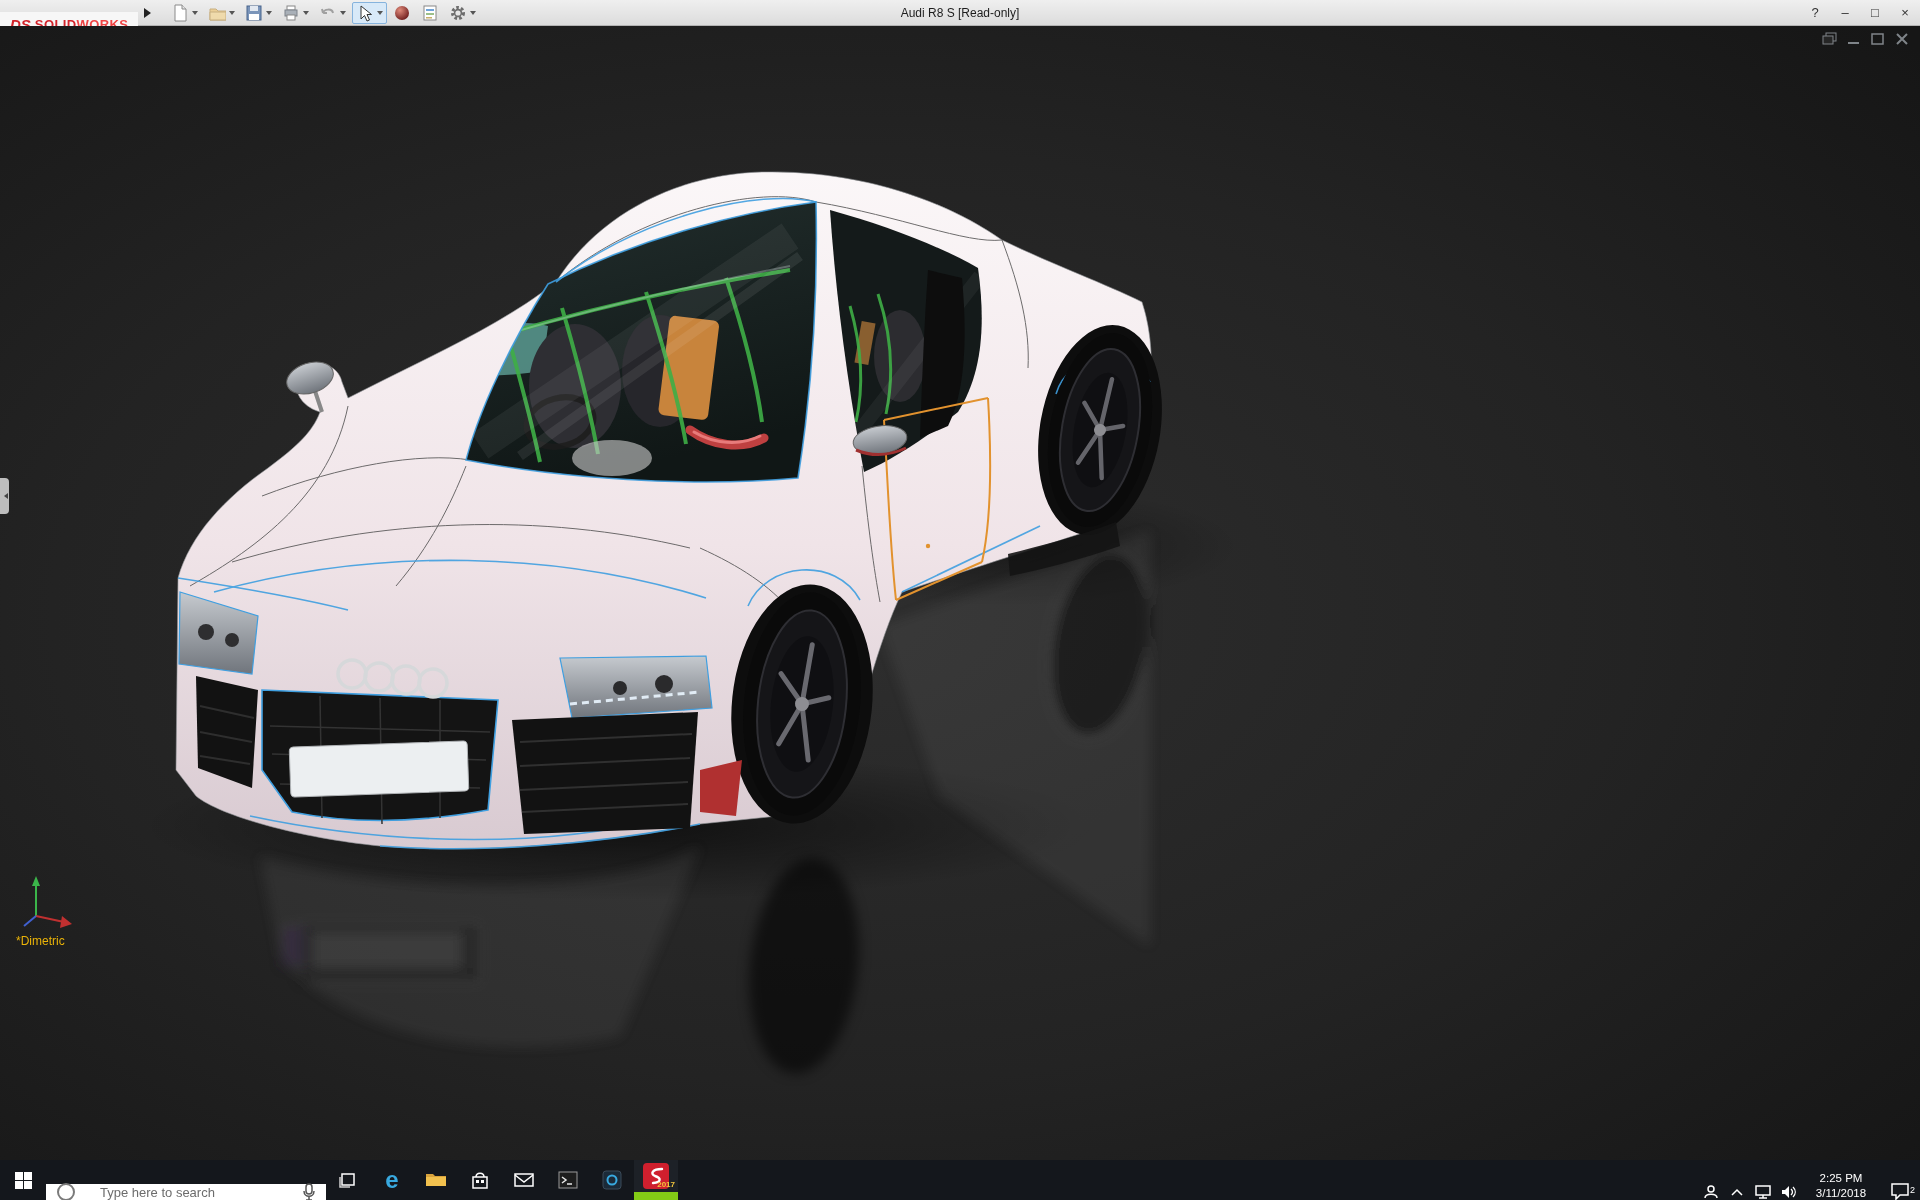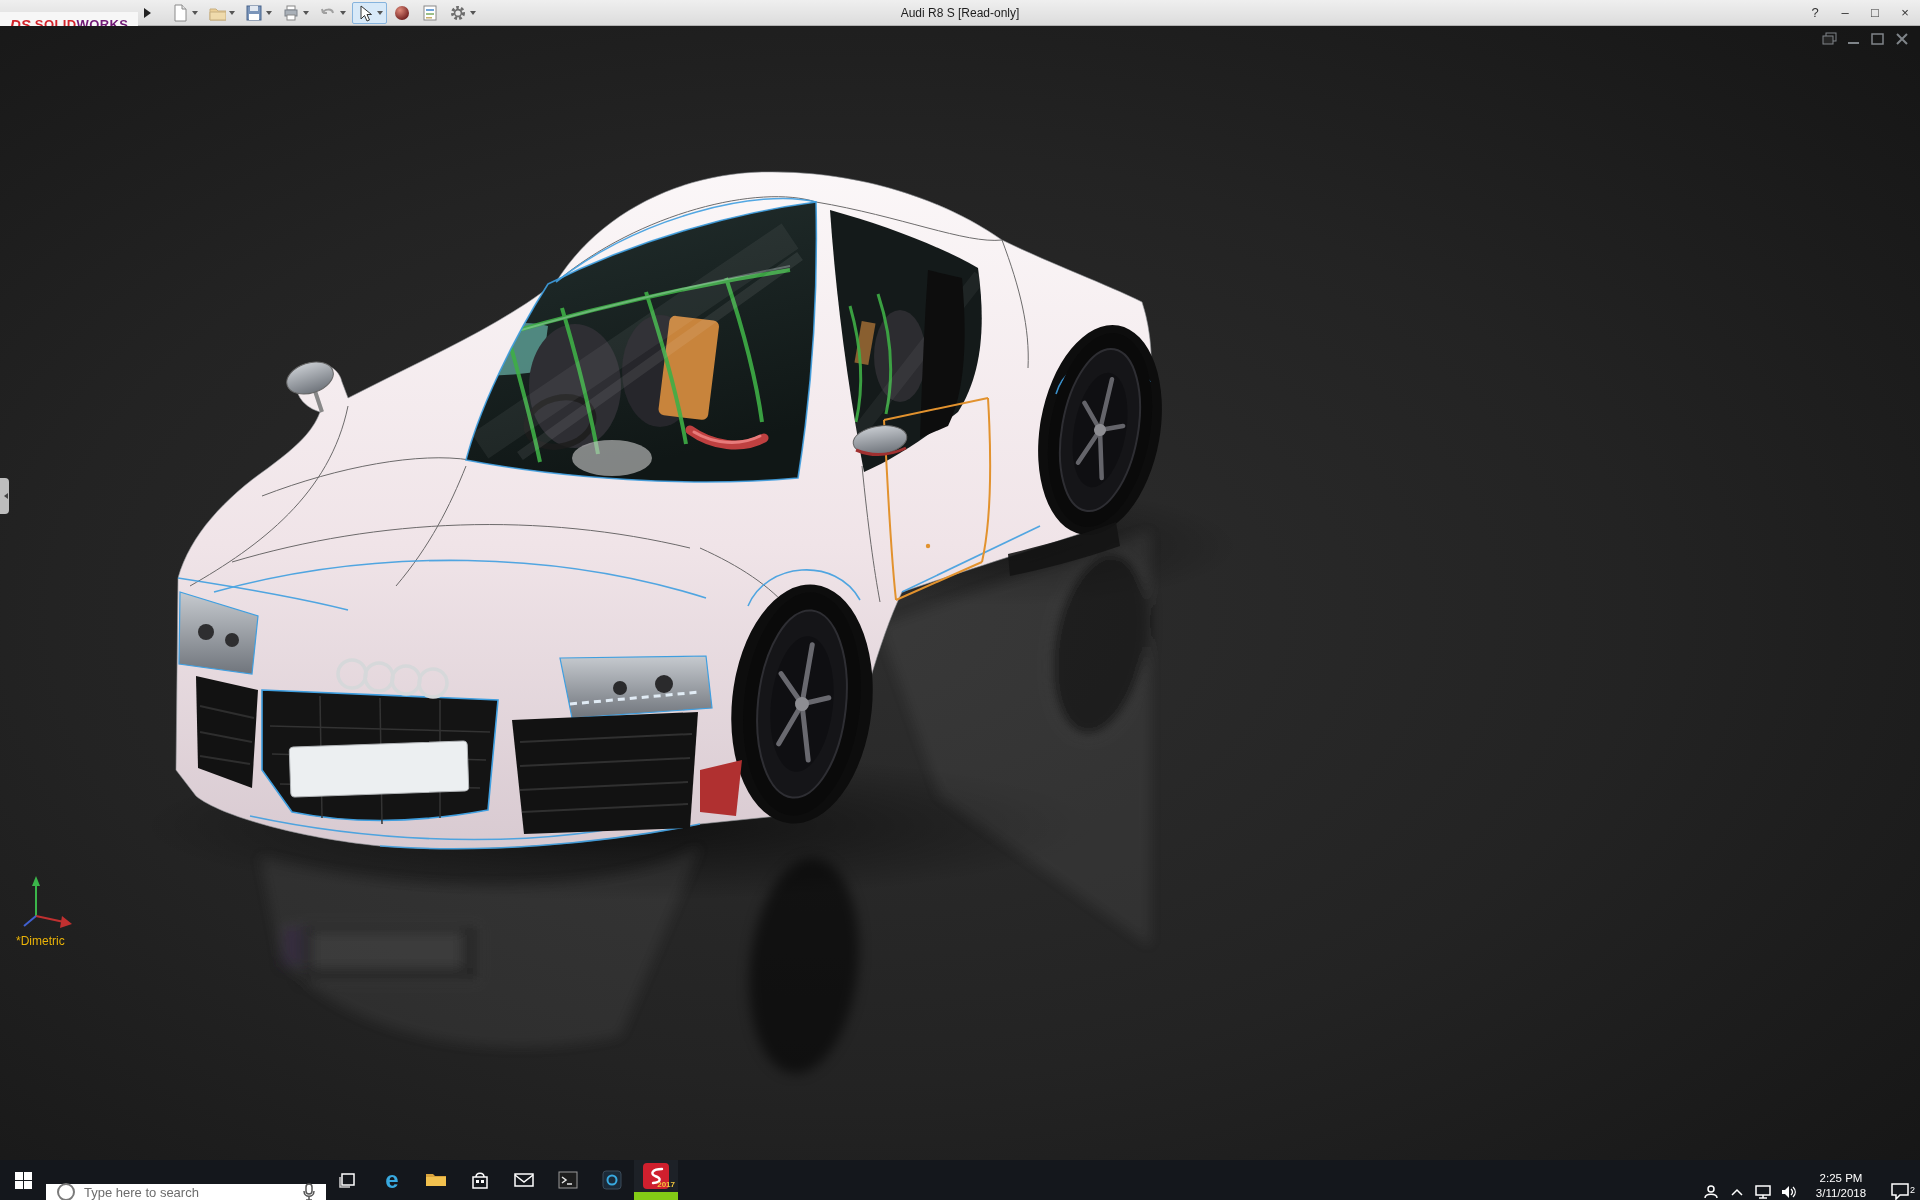--- a/index.html
+++ b/index.html
@@ -6,21 +6,21 @@
   html,body { width:1920px; height:1200px; overflow:hidden; background:#000;
               font-family:"Liberation Sans", sans-serif; }
 
   
   .titlebar { position:relative; height:26px; display:flex; align-items:center;
     background:linear-gradient(#efefef,#dcdcdc); border-bottom:1px solid #b3b3b3; }
   .logo-area { display:flex; align-items:center; gap:4px; height:100%; padding:0 10px;
     background:#f7f7f7; cursor:pointer;margin-top:24px; }
   .ds-glyph { color:#d2232a; font-weight:bold; font-style:italic; font-size:15px; }
   .brand { font-weight:bold; font-size:13px; letter-spacing:.4px; }
-  .brand-solid { color:#d2232a; } .brand-works { color:#701a75; }
+  .brand-solid { color:#d2232a; } .brand-works { color:#ef4444; }
   .flyout { width:0; height:0; border:5px solid transparent; border-left:7px solid #222;
     margin:0 10px 0 6px; cursor:pointer; }
   .toolbar { display:flex; align-items:center; height:100%; }
   .tbtn { display:flex; align-items:center; height:22px; padding:0 3px; margin:0 1px;
     border:1px solid transparent; border-radius:2px; cursor:pointer; }
   .tbtn.active { background:#d8e9f8; border-color:#86b3dd; }
   .caret { width:0; height:0; border:3px solid transparent; border-top:4px solid #555;
     margin-left:3px; margin-top:4px; }
   .doc-title { position:absolute; left:0; right:0; text-align:center; font-size:12px;
     color:#1d1d1d; pointer-events:none; }
@@ -35,21 +35,21 @@
   .child-ctl svg { cursor:pointer; }
   .view-label { position:absolute; left:16px; top:908px; font-size:12px; color:#eab308; }
   .triad { position:absolute; left:14px; top:842px; }
   .left-tab { position:absolute; left:0; top:452px; width:9px; height:36px; background:#bdbdbd;
     border-radius:0 4px 4px 0; cursor:pointer; display:flex; align-items:center; justify-content:center; }
   .left-tab::after { content:""; width:0; height:0; border:3px solid transparent; border-right:4px solid #444; }
 
   
   .taskbar { height:40px; background:#14171c; display:flex; align-items:stretch; color:#fff; }
   .tb-start { width:46px; display:flex; align-items:center; justify-content:center; cursor:pointer; }
-  .searchbox { width:280px; background:#fff; display:flex; align-items:center; gap:8px;
+  .searchbox { width:280px; background:#fff; display:flex; align-items:center; gap:24px;
     padding:0 10px;margin-top:24px; }
   .search-input { flex:1; border:none; outline:none; font-size:13px; color:#555;
     font-family:"Liberation Sans",sans-serif; background:transparent; }
   .search-input::placeholder { color:#6c6c6c; }
   .tb-icon { width:44px; display:flex; align-items:center; justify-content:center;
     cursor:pointer; position:relative; }
   .tb-icon.running { border-bottom:8px solid #84cc16; background:#1d2127; }
   .edge-e { font-size:24px; font-weight:bold; color:#38a9e0; line-height:1; }
   .sw-badge { position:absolute; right:3px; bottom:3px; font-size:8px; font-weight:bold; color:#f4c63d; }
   .tray { margin-left:auto; display:flex; align-items:flex-end; }

